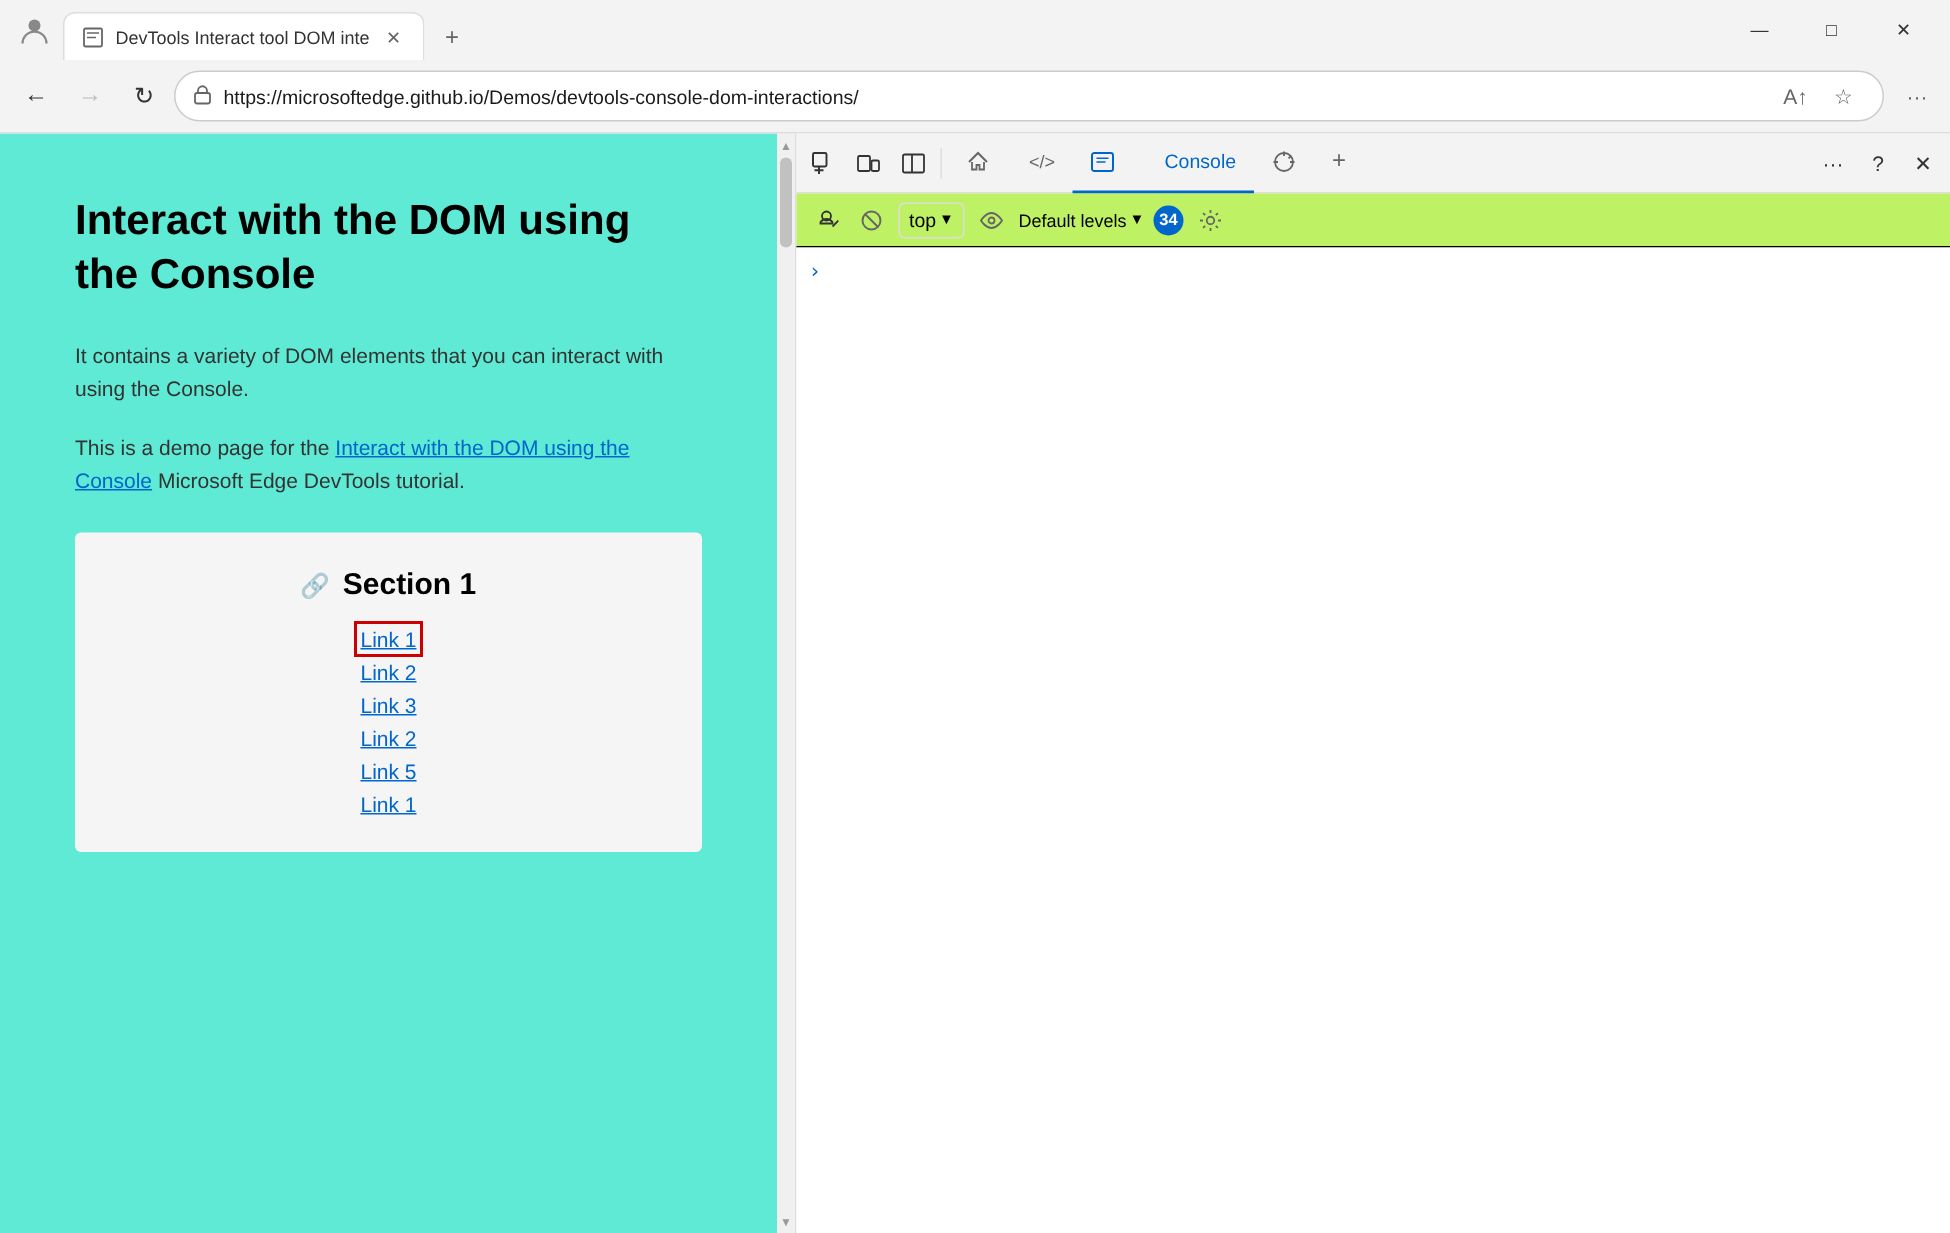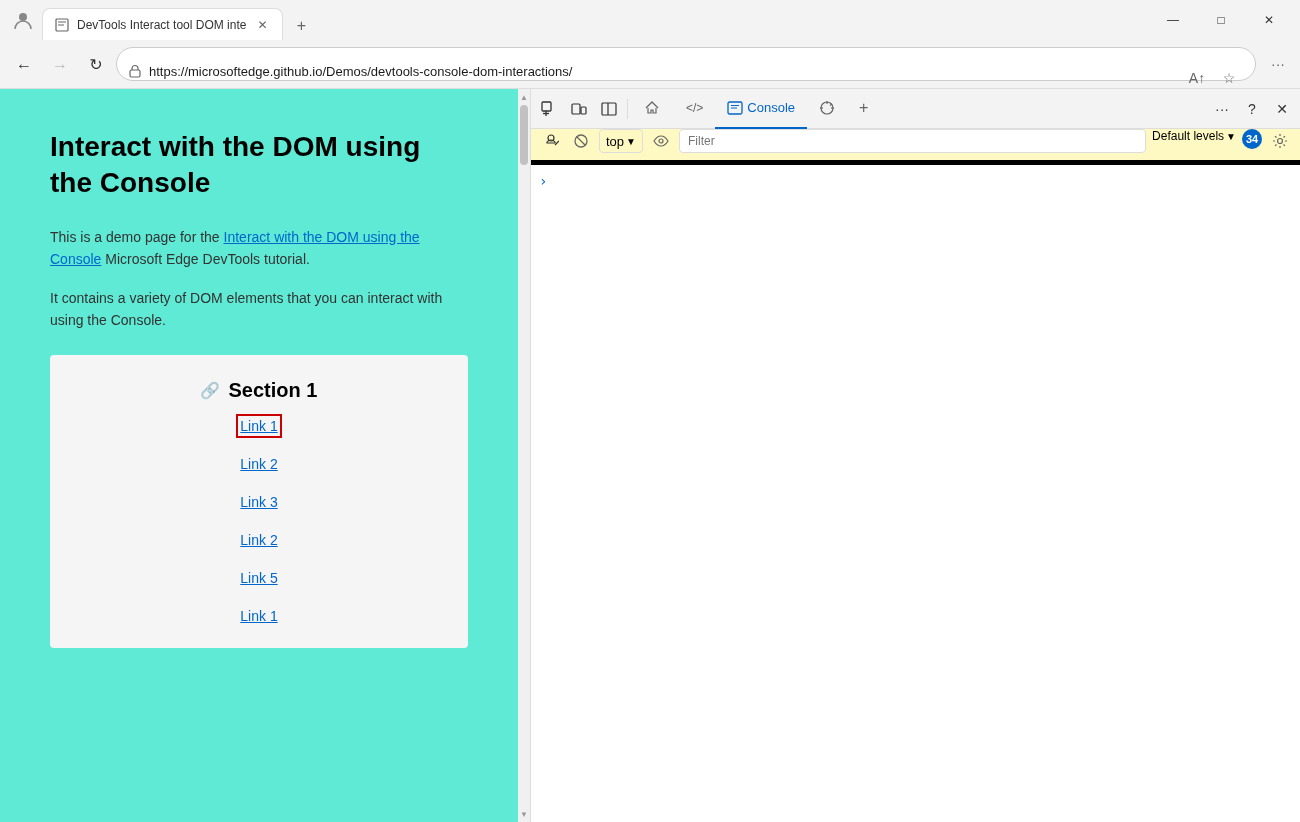--- a/index.html
+++ b/index.html
@@ -17,61 +17,61 @@
     .tab-title { flex: 1; overflow: hidden; text-overflow: ellipsis; white-space: nowrap; font-size: 12px; }
     .tab-close { color: #666; cursor: pointer; font-size: 12px; width: 16px; height: 16px; display: flex; align-items: center; justify-content: center; border-radius: 50%; }
     .new-tab-btn { width: 28px; height: 28px; display: flex; align-items: center; justify-content: center; font-size: 16px; color: #666; cursor: pointer; margin-left: 4px; }
     .window-controls { display: flex; gap: 2px; margin-left: auto; }
     .win-btn { width: 46px; height: 32px; display: flex; align-items: center; justify-content: center; font-size: 12px; color: #333; cursor: pointer; }
 
     
     .nav-bar { display: flex; align-items: center; height: 48px; background: #f3f3f3; padding: 0 8px; gap: 4px; }
     .nav-btn { width: 32px; height: 32px; display: flex; align-items: center; justify-content: center; border-radius: 4px; cursor: pointer; color: #333; font-size: 16px; border: none; background: none; }
     .nav-btn.disabled { color: #bbb; cursor: default; }
-    .address-bar { flex: 1; display: flex; background: #ffffff; border: 1px solid #ccc; border-radius: 20px; height: 32px; padding: 16px 12px; gap: 8px; }
+    .address-bar { flex: 1; display: flex; align-items: center; background: #ffffff; border: 1px solid #ccc; border-radius: 20px; height: 32px; padding: 16px 12px; gap: 8px; }
     .lock-icon { color: #666; font-size: 12px; }
     .url-text { flex: 1; font-size: 13px; color: #1a1a1a; }
     .address-actions { display: flex; gap: 4px; }
     .addr-btn { width: 28px; height: 28px; display: flex; align-items: center; justify-content: center; border-radius: 4px; cursor: pointer; color: #666; font-size: 14px; }
     .browser-actions { display: flex; gap: 2px; margin-left: 4px; }
 
     
     .main-area { display: flex; flex: 1; overflow: hidden; border-top: 1px solid #ddd; }
 
     
     .webpage { flex: 1; background: #5eead4; overflow-y: auto; padding: 40px 50px; position: relative; }
     .webpage h1 { font-size: 28px; font-weight: 700; color: #000; line-height: 1.3; margin-bottom: 24px; }
     .webpage p { font-size: 14px; color: #333; line-height: 1.6; margin-bottom: 16px; }
     .webpage a { color: #0066cc; text-decoration: underline; }
     .section-box { background: #f5f5f5; border-radius: 4px; padding: 24px; margin-top: 24px; display: flex; flex-direction: column; align-items: center; }
     .section-title { font-size: 20px; font-weight: 700; color: #000; margin-bottom: 16px; display: flex; align-items: center; gap: 8px; }
-    .section-links { display: flex; flex-direction: column; align-items: center; gap: 22px; }
+    .section-links { display: flex; flex-direction: column; align-items: center; gap: 6px; }
     .section-link { font-size: 14px; color: #0066cc; text-decoration: underline; cursor: pointer; }
     .section-link.highlighted { outline: 2px solid #cc0000; outline-offset: 2px; }
 
     
     .page-scrollbar { width: 12px; background: #f0f0f0; display: flex; flex-direction: column; align-items: center; }
     .scrollbar-up, .scrollbar-down { width: 12px; height: 16px; display: flex; align-items: center; justify-content: center; color: #999; font-size: 8px; }
     .scrollbar-track { flex: 1; width: 12px; position: relative; }
     .scrollbar-thumb { width: 8px; height: 60px; background: #c1c1c1; border-radius: 4px; margin: 0 auto; }
 
     
     .devtools { width: 770px; background: #ffffff; border-left: 1px solid #ddd; display: flex; flex-direction: column; }
 
     
     .devtools-toolbar { display: flex; align-items: center; height: 40px; background: #f3f3f3; border-bottom: 1px solid #ddd; padding: 0 4px; gap: 2px; }
     .dt-btn { width: 28px; height: 28px; display: flex; align-items: center; justify-content: center; border-radius: 4px; cursor: pointer; color: #333; font-size: 14px; border: none; background: none; }
     .dt-separator { width: 1px; height: 20px; background: #ddd; margin: 0 2px; }
     .dt-tabs { display: flex; align-items: center; flex: 1; gap: 0; }
     .dt-tab { padding: 0 12px; height: 40px; display: flex; align-items: center; font-size: 13px; color: #666; cursor: pointer; border-bottom: 2px solid transparent; }
-    .dt-tab.active { color: #0066cc; border-bottom: 2px solid #0066cc; font-weight: 500; }
+    .dt-tab.active { color: #0066cc; border-bottom: 2px solid #0066cc; font-weight: 500; gap: 29px; }
     .dt-actions { display: flex; gap: 2px; margin-left: auto; }
 
     
-    .console-toolbar { display: flex; align-items: flex-start; height: 36px; background: #fef9c3; border-bottom: 5px solid #000000; padding: 0 8px; gap: 6px; }
+    .console-toolbar { display: flex; align-items: center; height: 36px; background: #bef264; border-bottom: 1px solid #000000; padding: 0 8px; gap: 6px; }
     .console-btn { height: 24px; display: flex; align-items: center; justify-content: center; padding: 0 4px; border-radius: 4px; cursor: pointer; color: #333; font-size: 13px; border: none; background: none; }
     .top-selector { display: flex; align-items: center; gap: 2px; border: 1px solid #ddd; border-radius: 4px; padding: 2px 6px; cursor: pointer; font-size: 13px; height: 24px; }
     .eye-btn { width: 24px; height: 24px; display: flex; align-items: center; justify-content: center; cursor: pointer; color: #333; }
     .filter-input { flex: 1; border: 1px solid #ddd; border-radius: 4px; height: 24px; padding: 0 8px; font-size: 12px; outline: none; min-width: 0; }
     .levels-selector { display: flex; align-items: center; gap: 2px; cursor: pointer; font-size: 12px; white-space: nowrap; }
     .levels-arrow { font-size: 10px; }
     .message-count { display: flex; align-items: center; gap: 4px; }
     .count-badge { background: #0066cc; color: white; border-radius: 50%; width: 20px; height: 20px; display: flex; align-items: center; justify-content: center; font-size: 11px; font-weight: 600; }
     .settings-btn { width: 24px; height: 24px; display: flex; align-items: center; justify-content: center; cursor: pointer; color: #666; font-size: 14px; }
 
@@ -132,24 +132,24 @@
     </div>
     <div class="browser-actions">
       <div class="addr-btn">···</div>
     </div>
   </div>
 
   <div class="main-area">
 
     <div class="webpage">
       <h1>Interact with the DOM using the Console</h1>
+      <p>It contains a variety of DOM elements that you can interact with using the Console.</p>
       <p>
         <span>This is a demo page for the </span><a href="#">Interact with the DOM using the Console</a><span> Microsoft Edge DevTools tutorial.</span>
       </p>
-      <p>It contains a variety of DOM elements that you can interact with using the Console.</p>
 
       <div class="section-box">
         <div class="section-title">
           <span style="font-size:16px; opacity:0.6;">🔗</span>
           <span>Section 1</span>
         </div>
         <div class="section-links">
           <a class="section-link highlighted" href="#">Link 1</a>
           <a class="section-link" href="#">Link 2</a>
           <a class="section-link" href="#">Link 3</a>
@@ -252,21 +252,20 @@
           <span style="font-size:10px;">▼</span>
         </div>
 
         <div class="eye-btn">
           <svg width="16" height="12" viewBox="0 0 16 12" fill="none">
             <path d="M1 6S4 1 8 1s7 5 7 5-3 5-7 5-7-5-7-5z" stroke="#666" stroke-width="1.2" fill="none"></path>
             <circle cx="8" cy="6" r="2" stroke="#666" stroke-width="1.2"></circle>
           </svg>
         </div>
 
-        <input class="filter-input" type="text" placeholder="Filter" style="">
 
         <div class="levels-selector">
           <span>Default levels</span>
           <span class="levels-arrow">▼</span>
         </div>
 
         <div class="message-count">
           <div class="count-badge">34</div>
         </div>
 

